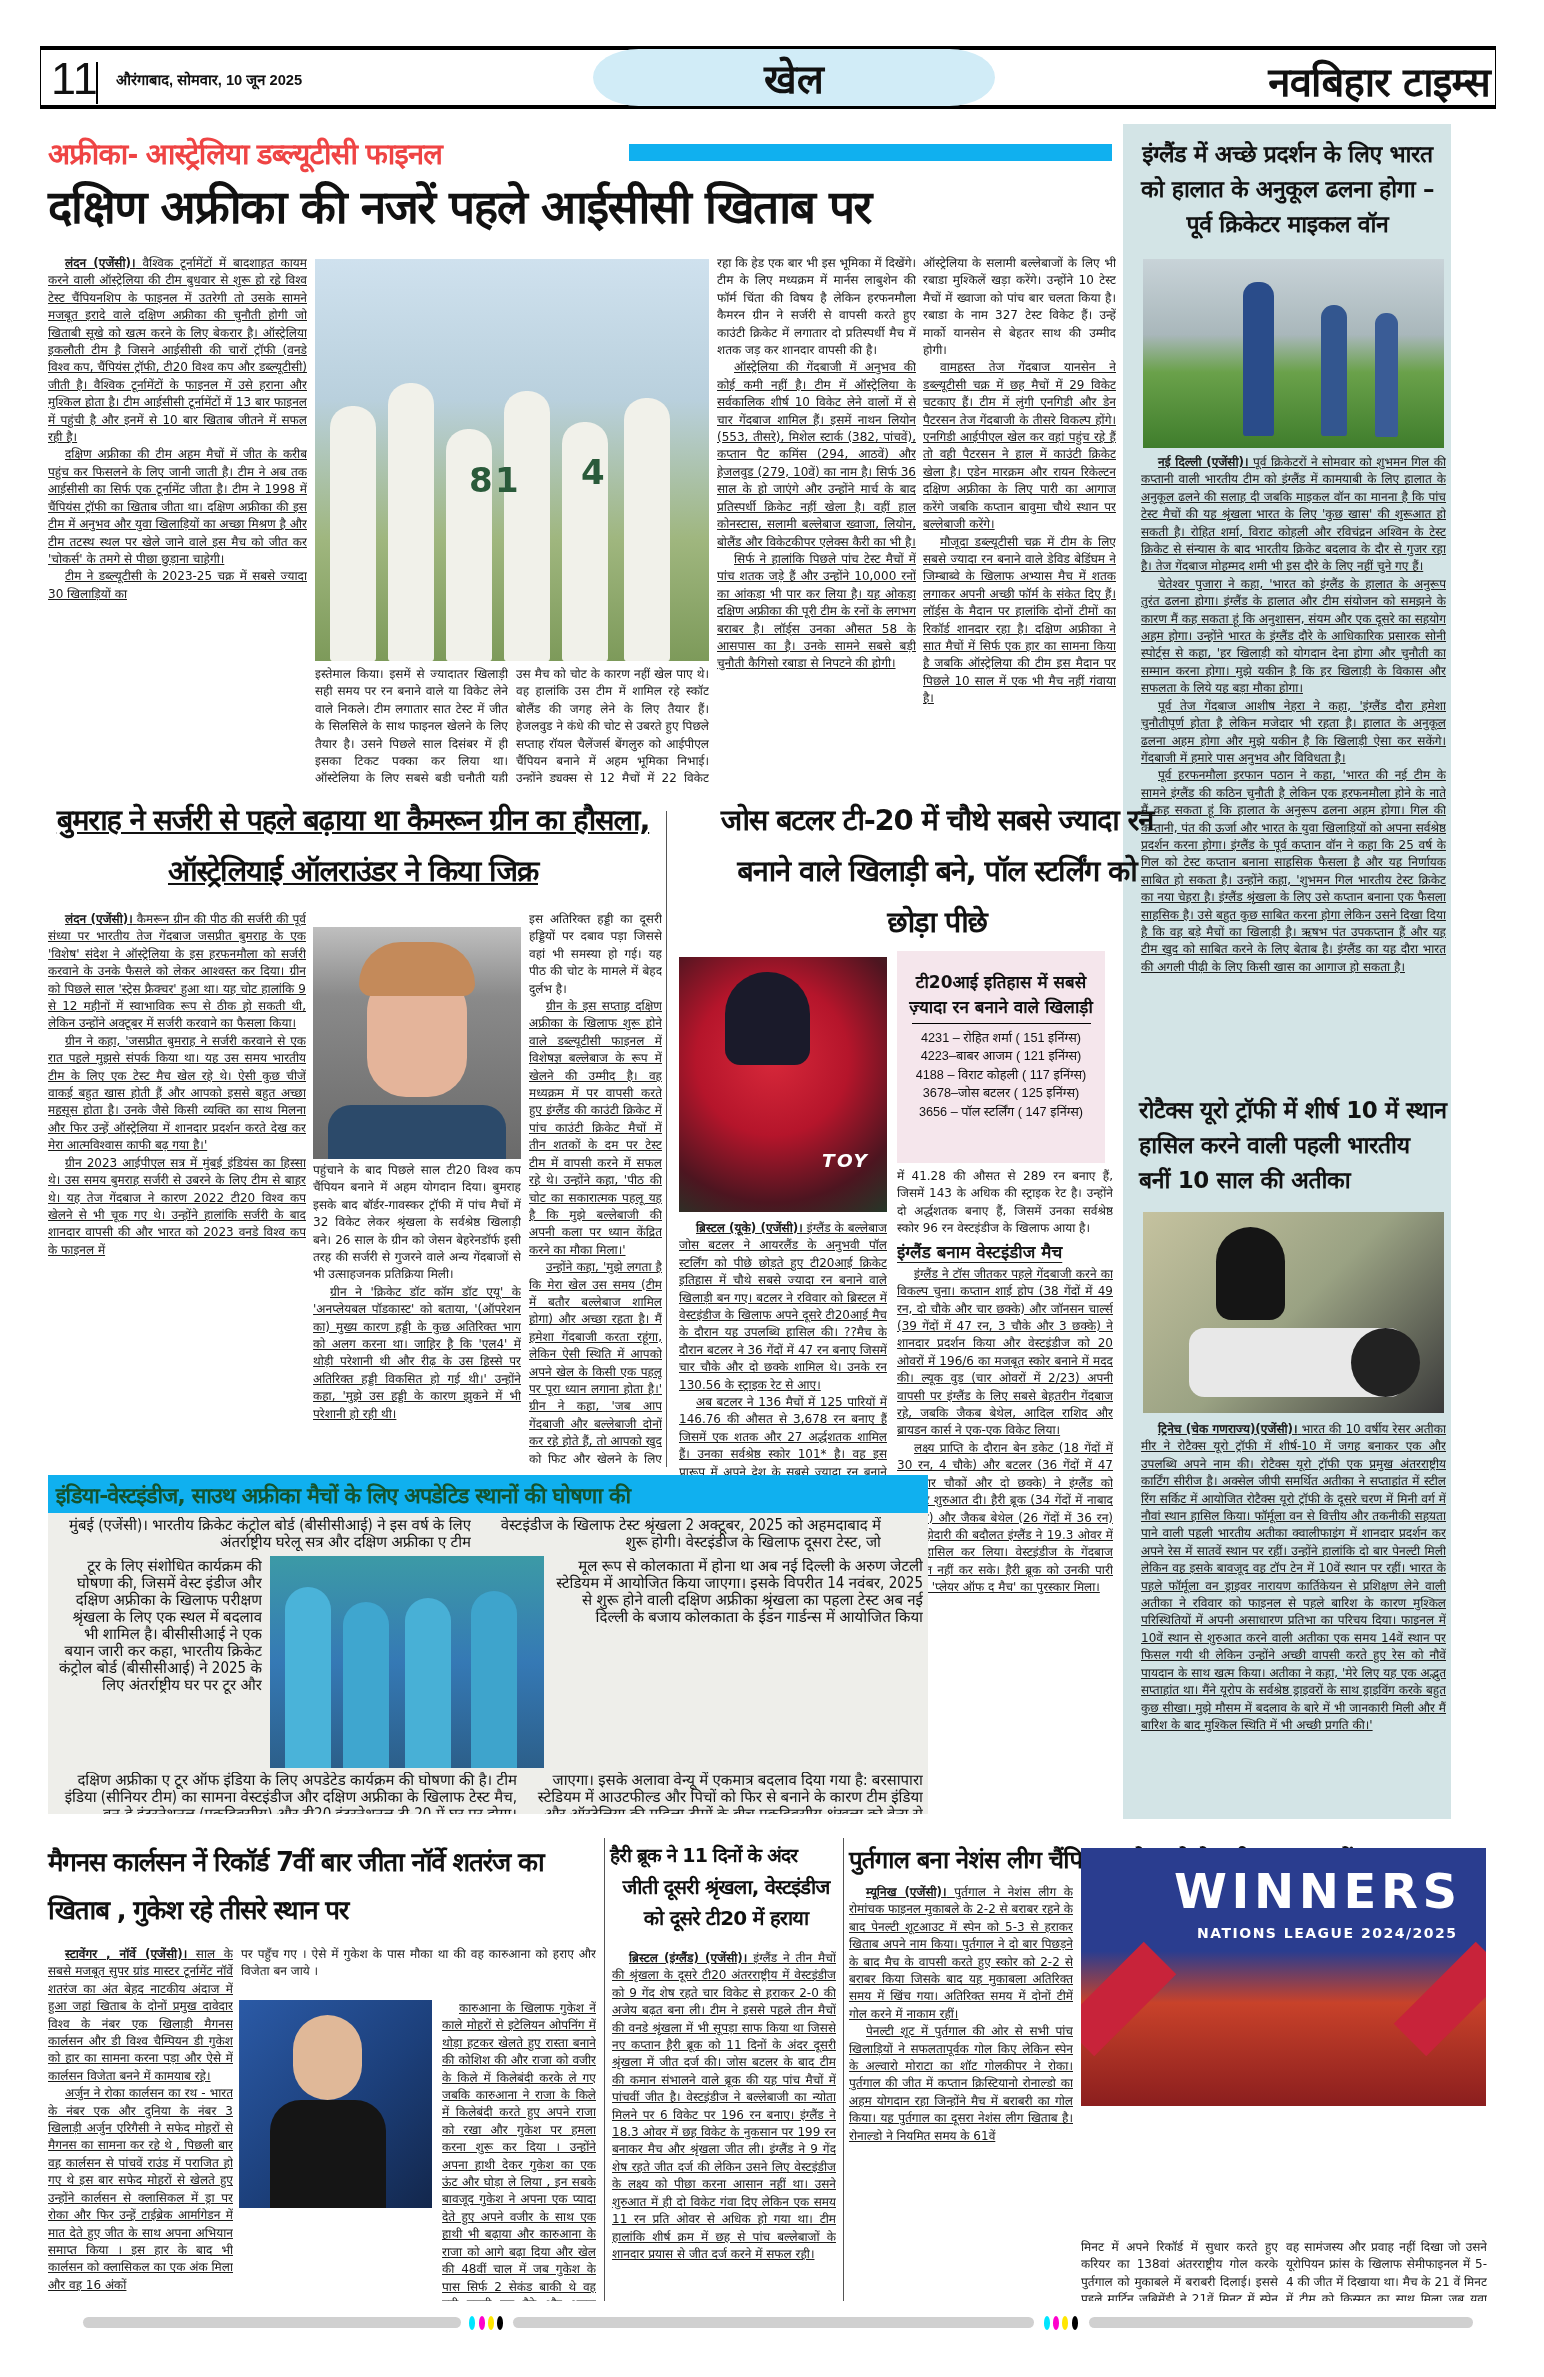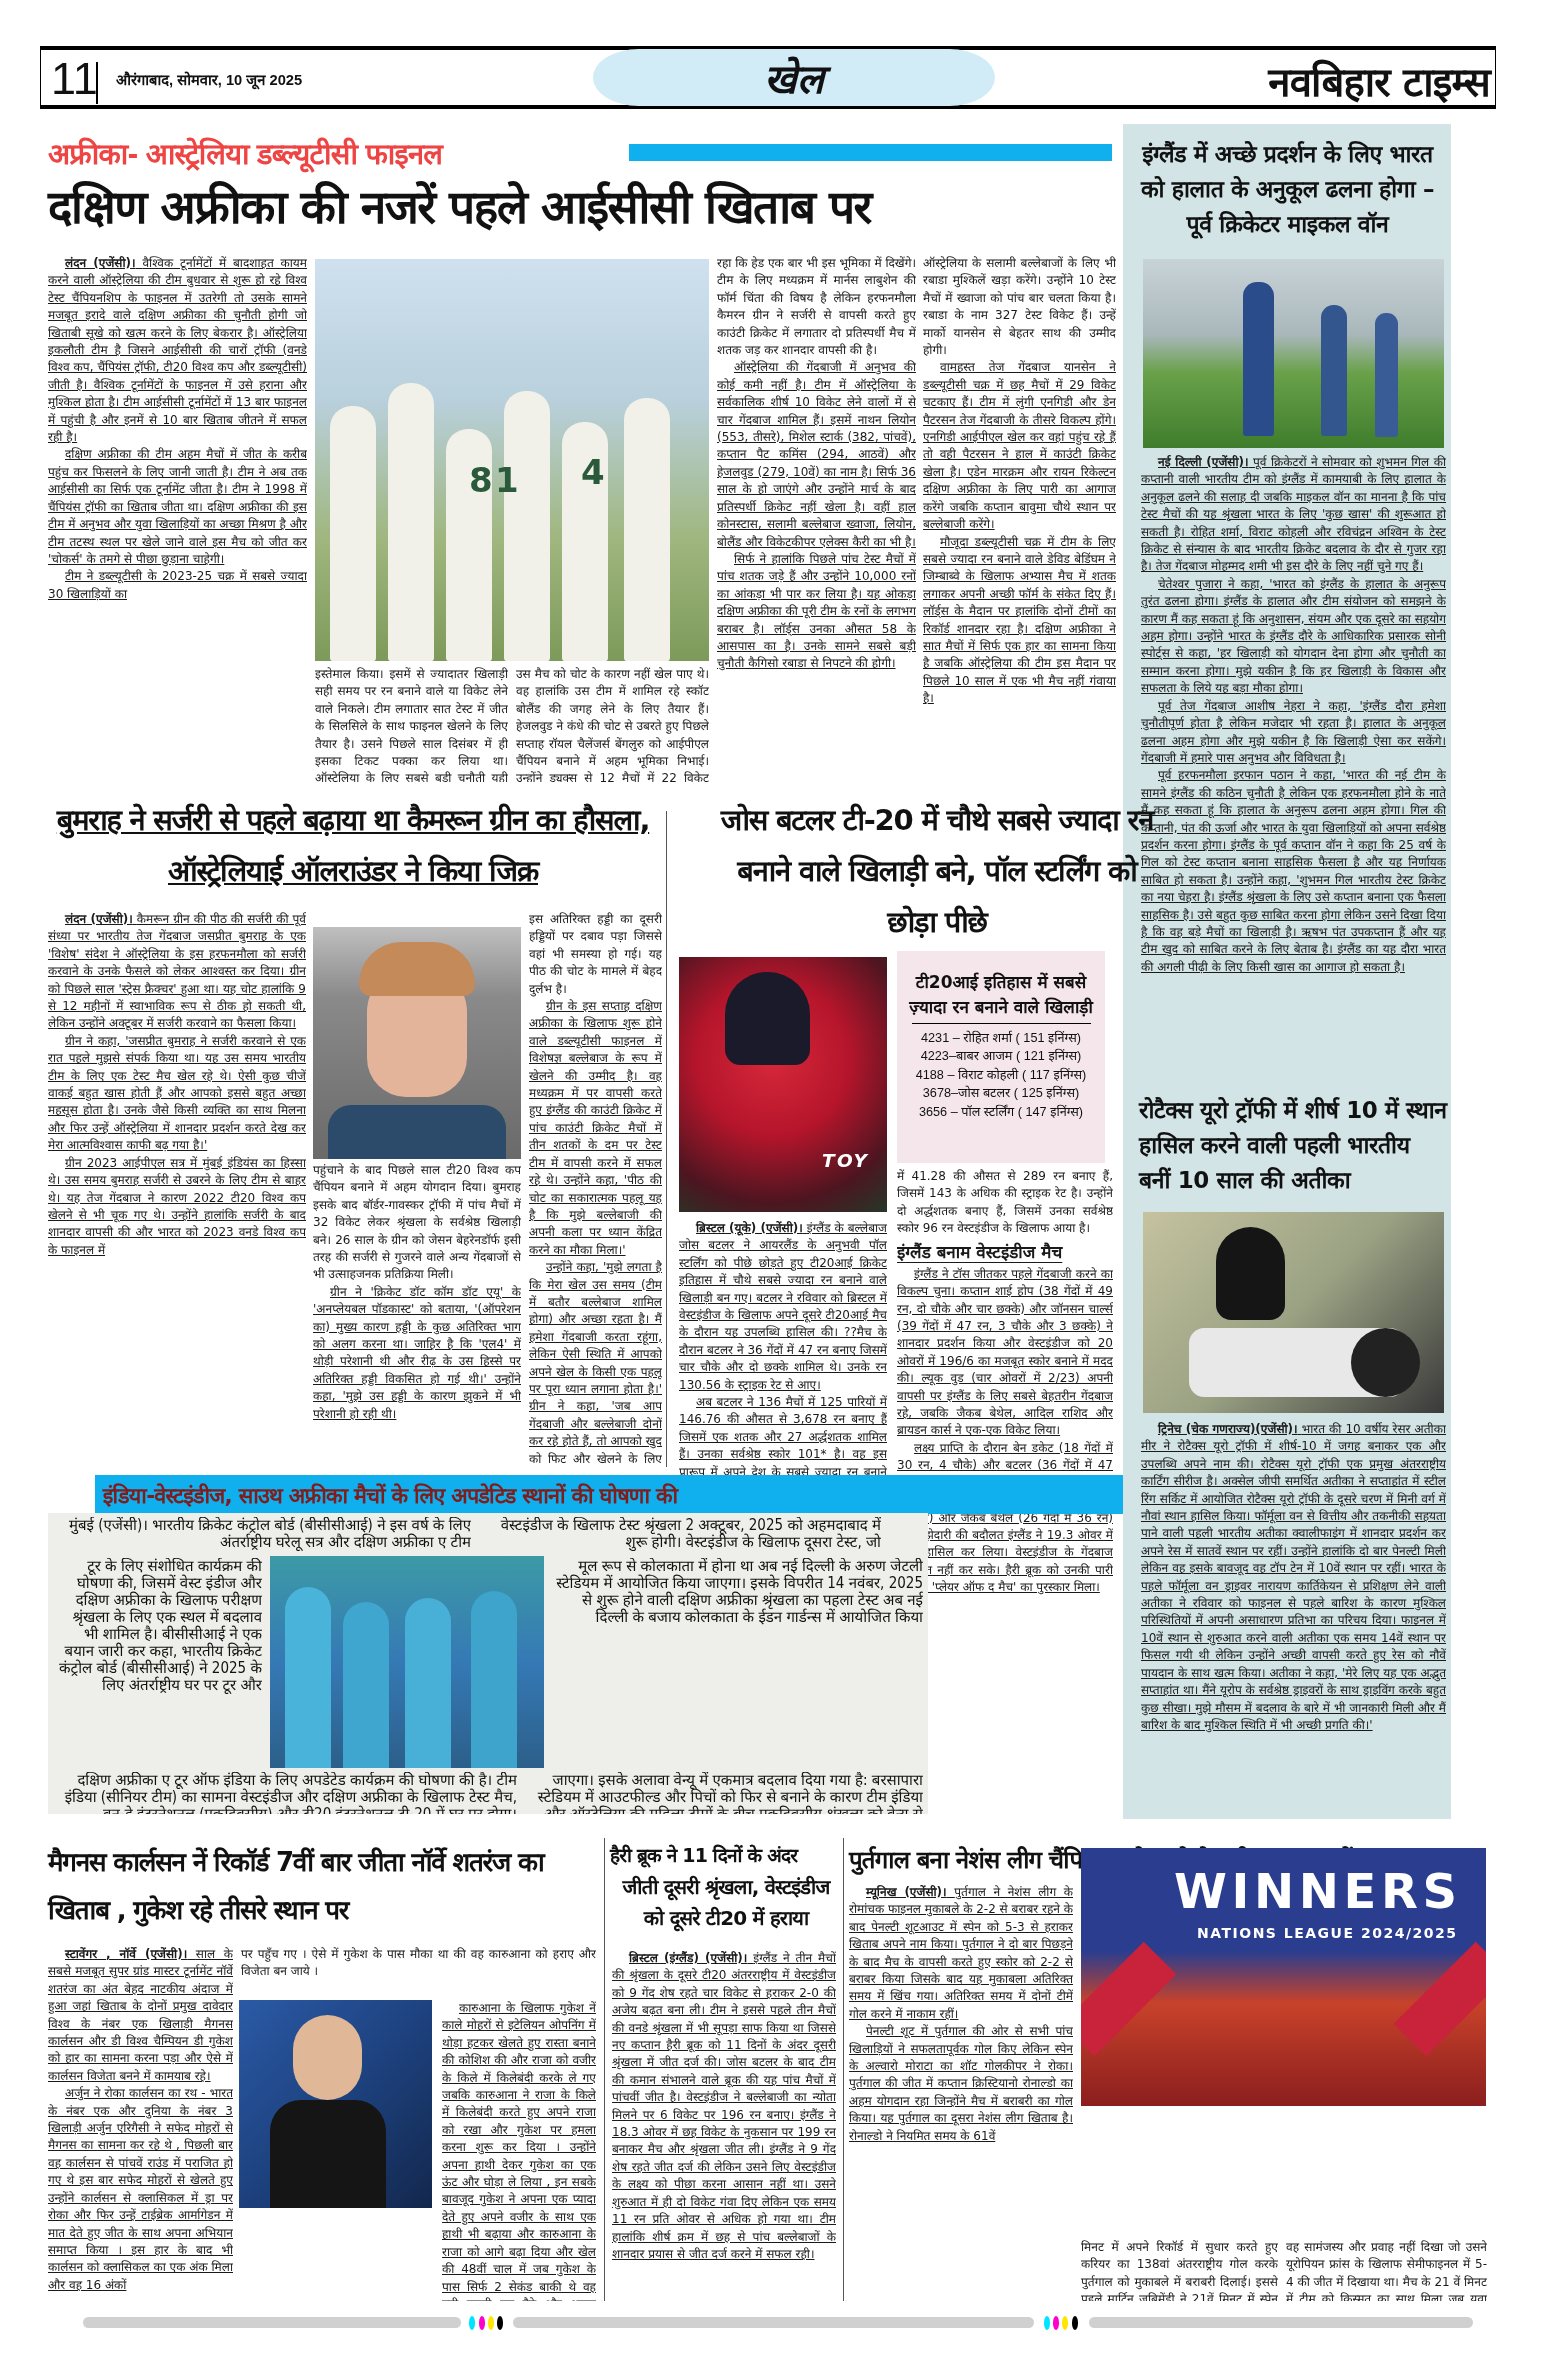--- a/index.html
+++ b/index.html
@@ -3,21 +3,21 @@
 <meta charset="utf-8">
 <style>
   * { box-sizing: border-box; margin: 0; padding: 0; }
   html, body { width: 1544px; height: 2377px; background: #ffffff; overflow: hidden; }
   body { position: relative; font-family: "DejaVu Sans", sans-serif; color: #111; }
   .abs { position: absolute; }
   .masthead { left: 40px; top: 46px; width: 1456px; height: 63px; border-top: 4.6px solid #000; border-bottom: 4.6px solid #000; border-left: 1.5px solid #000; border-right: 1.5px solid #000; }
   .page-no { left: 51px; top: 53px; font-family: "Liberation Sans", sans-serif; font-size: 45px; font-weight: 300; line-height: 51px; }
   .page-sep { left: 96px; top: 62px; width: 1.5px; height: 42px; background: #000; }
   .dateline { left: 116px; top: 69px; font-size: 14.7px; font-weight: bold; font-family: "Liberation Sans", sans-serif; }
-  .section-pill { left: 593px; top: 49px; width: 402px; height: 57px; background: #d1ecf7; border-radius: 46px / 28.6px; display: flex; align-items: center; justify-content: center; font-size: 40px; font-weight: bold; font-style: italic; }
+  .section-pill { left: 593px; top: 49px; width: 402px; height: 57px; background: #d1ecf7; border-radius: 46px / 28.6px; display: flex; align-items: center; justify-content: center; font-size: 40px; font-weight: bold; }
   .brand { right: 54px; top: 53px; font-size: 40px; font-weight: bold; font-family: "DejaVu Sans", sans-serif; letter-spacing: -0.8px; }
 
   .kicker { left: 48px; top: 133px; font-size: 29px; font-weight: bold; color: #e20000; font-family: "DejaVu Sans Condensed", "DejaVu Sans", sans-serif; letter-spacing: -0.8px; }
   .kicker-bar { left: 629px; top: 144px; width: 483px; height: 17px; background: #10b0ef; }
   .main-head { left: 48px; top: 176px; width: 1073px; font-size: 46px; font-weight: bold; line-height: 62px; letter-spacing: -1.5px; }
 
   .col { font-size: 12px; line-height: 17.4px; text-align: justify; overflow: hidden; color: #1a1a1a; }
   .col b { font-weight: bold; }
   .indent { text-indent: 17px; text-decoration: underline; }
 
@@ -39,21 +39,21 @@
   .bhead { font-size: 29px; font-weight: bold; line-height: 51px; letter-spacing: -1.2px; text-align: center; }
   .vrule { background: #555; width: 0.8px; }
 
   .statbox { left: 897px; top: 951px; width: 208px; height: 212px; background: #f5e6ec; text-align: center; }
   .statbox .t { font-size: 17px; font-weight: bold; line-height: 25.5px; margin-top: 18.5px; }
   .statbox .rule { width: 179px; height: 1.5px; background: #000; margin: 2.3px auto 4.6px; }
   .statbox .r { font-size: 12.7px; line-height: 18.5px; font-family: "Liberation Sans", sans-serif; }
 
   .subhead { font-size: 17px; font-weight: bold; text-decoration: underline; text-underline-offset: 3.9px; }
 
-  .india-band { left: 48px; top: 1475px; width: 1028px; height: 39px; background: #10b0ef; color: #7f1d1d; font-size: 21.6px; font-weight: bold; display: flex; align-items: center; padding-left: 7.7px; letter-spacing: -0.8px; margin-left: 47px; }
+  .india-band { left: 48px; top: 1475px; width: 880px; height: 39px; background: #10b0ef; color: #14532d; font-size: 21.6px; font-weight: bold; display: flex; align-items: center; padding-left: 7.7px; letter-spacing: -0.8px; }
   .india-bg { left: 48px; top: 1513px; width: 880px; height: 301px; background: #eeeeea; }
   .india-text { font-size: 15px; line-height: 17px; font-family: "DejaVu Sans Condensed", "DejaVu Sans", sans-serif; text-align: right; }
   .reg { top: 2317px; height: 10.8px; background: #d0d0d0; border-radius: 5.4px; }
   .dot { top: 2316px; width: 6.2px; height: 14px; border-radius: 50%; }
 </style>
 </head>
 <body>
 
 <div class="abs masthead"></div>
 <div class="abs page-no">11</div>

